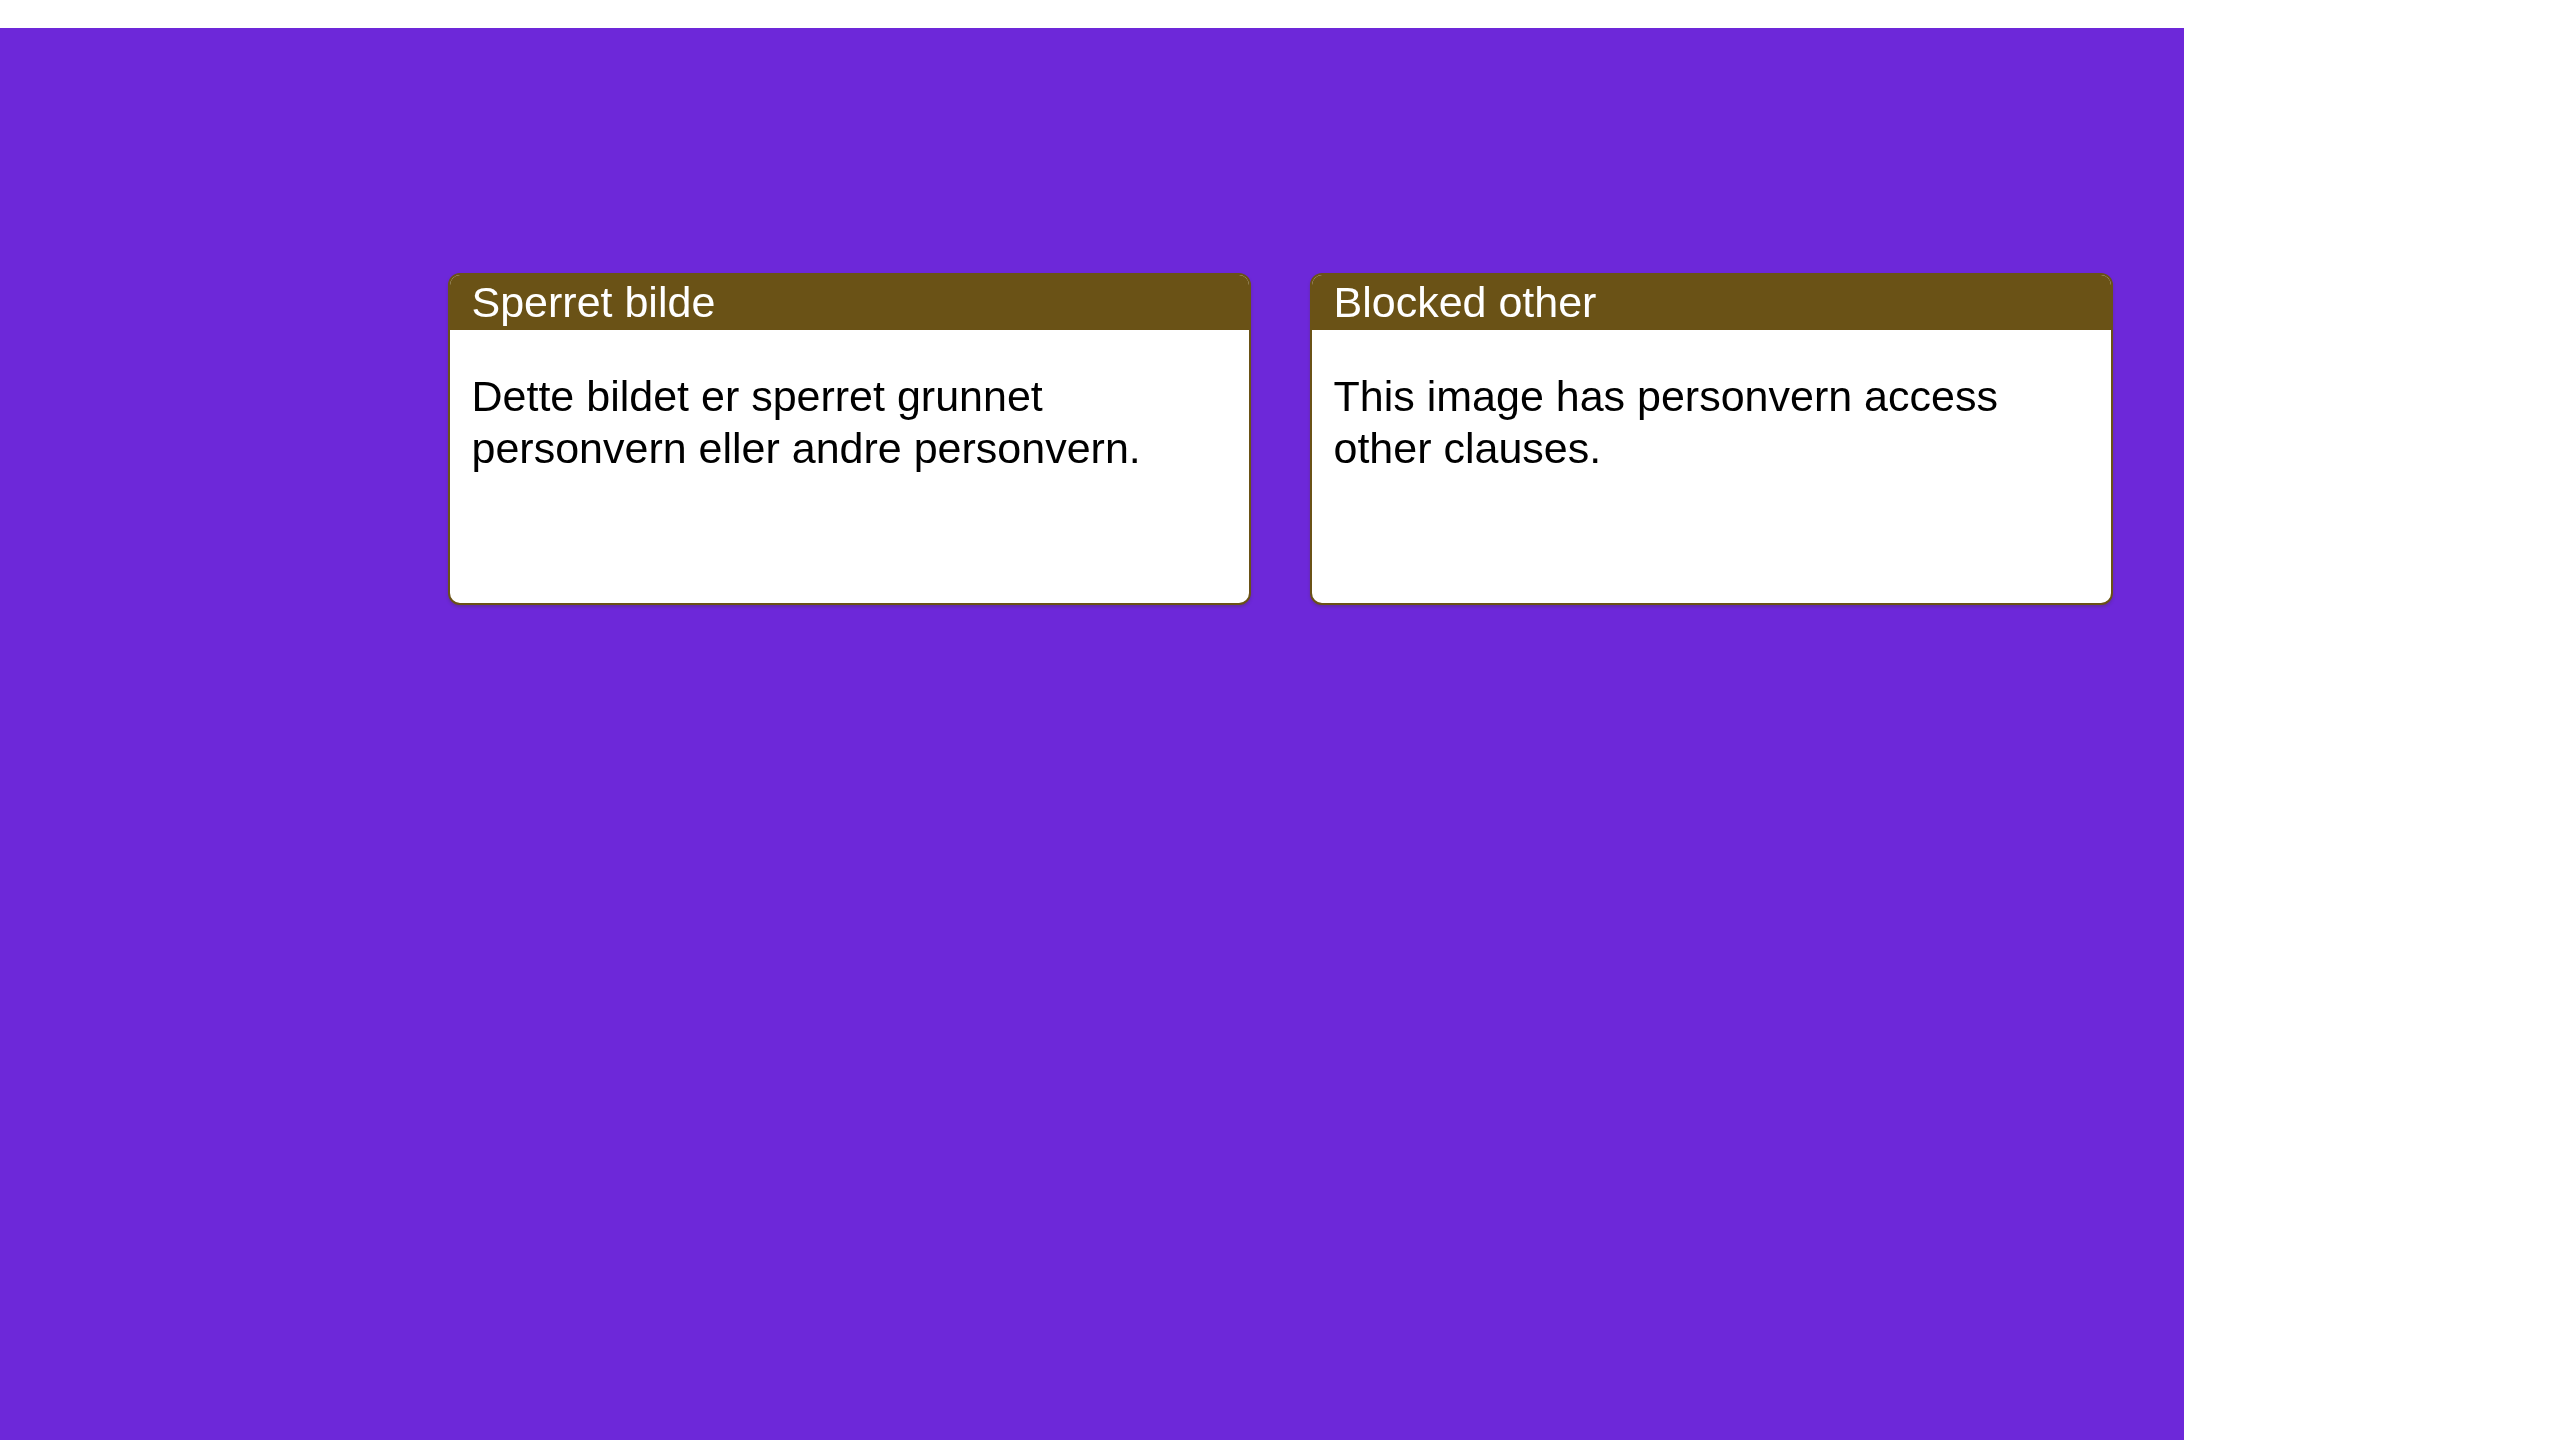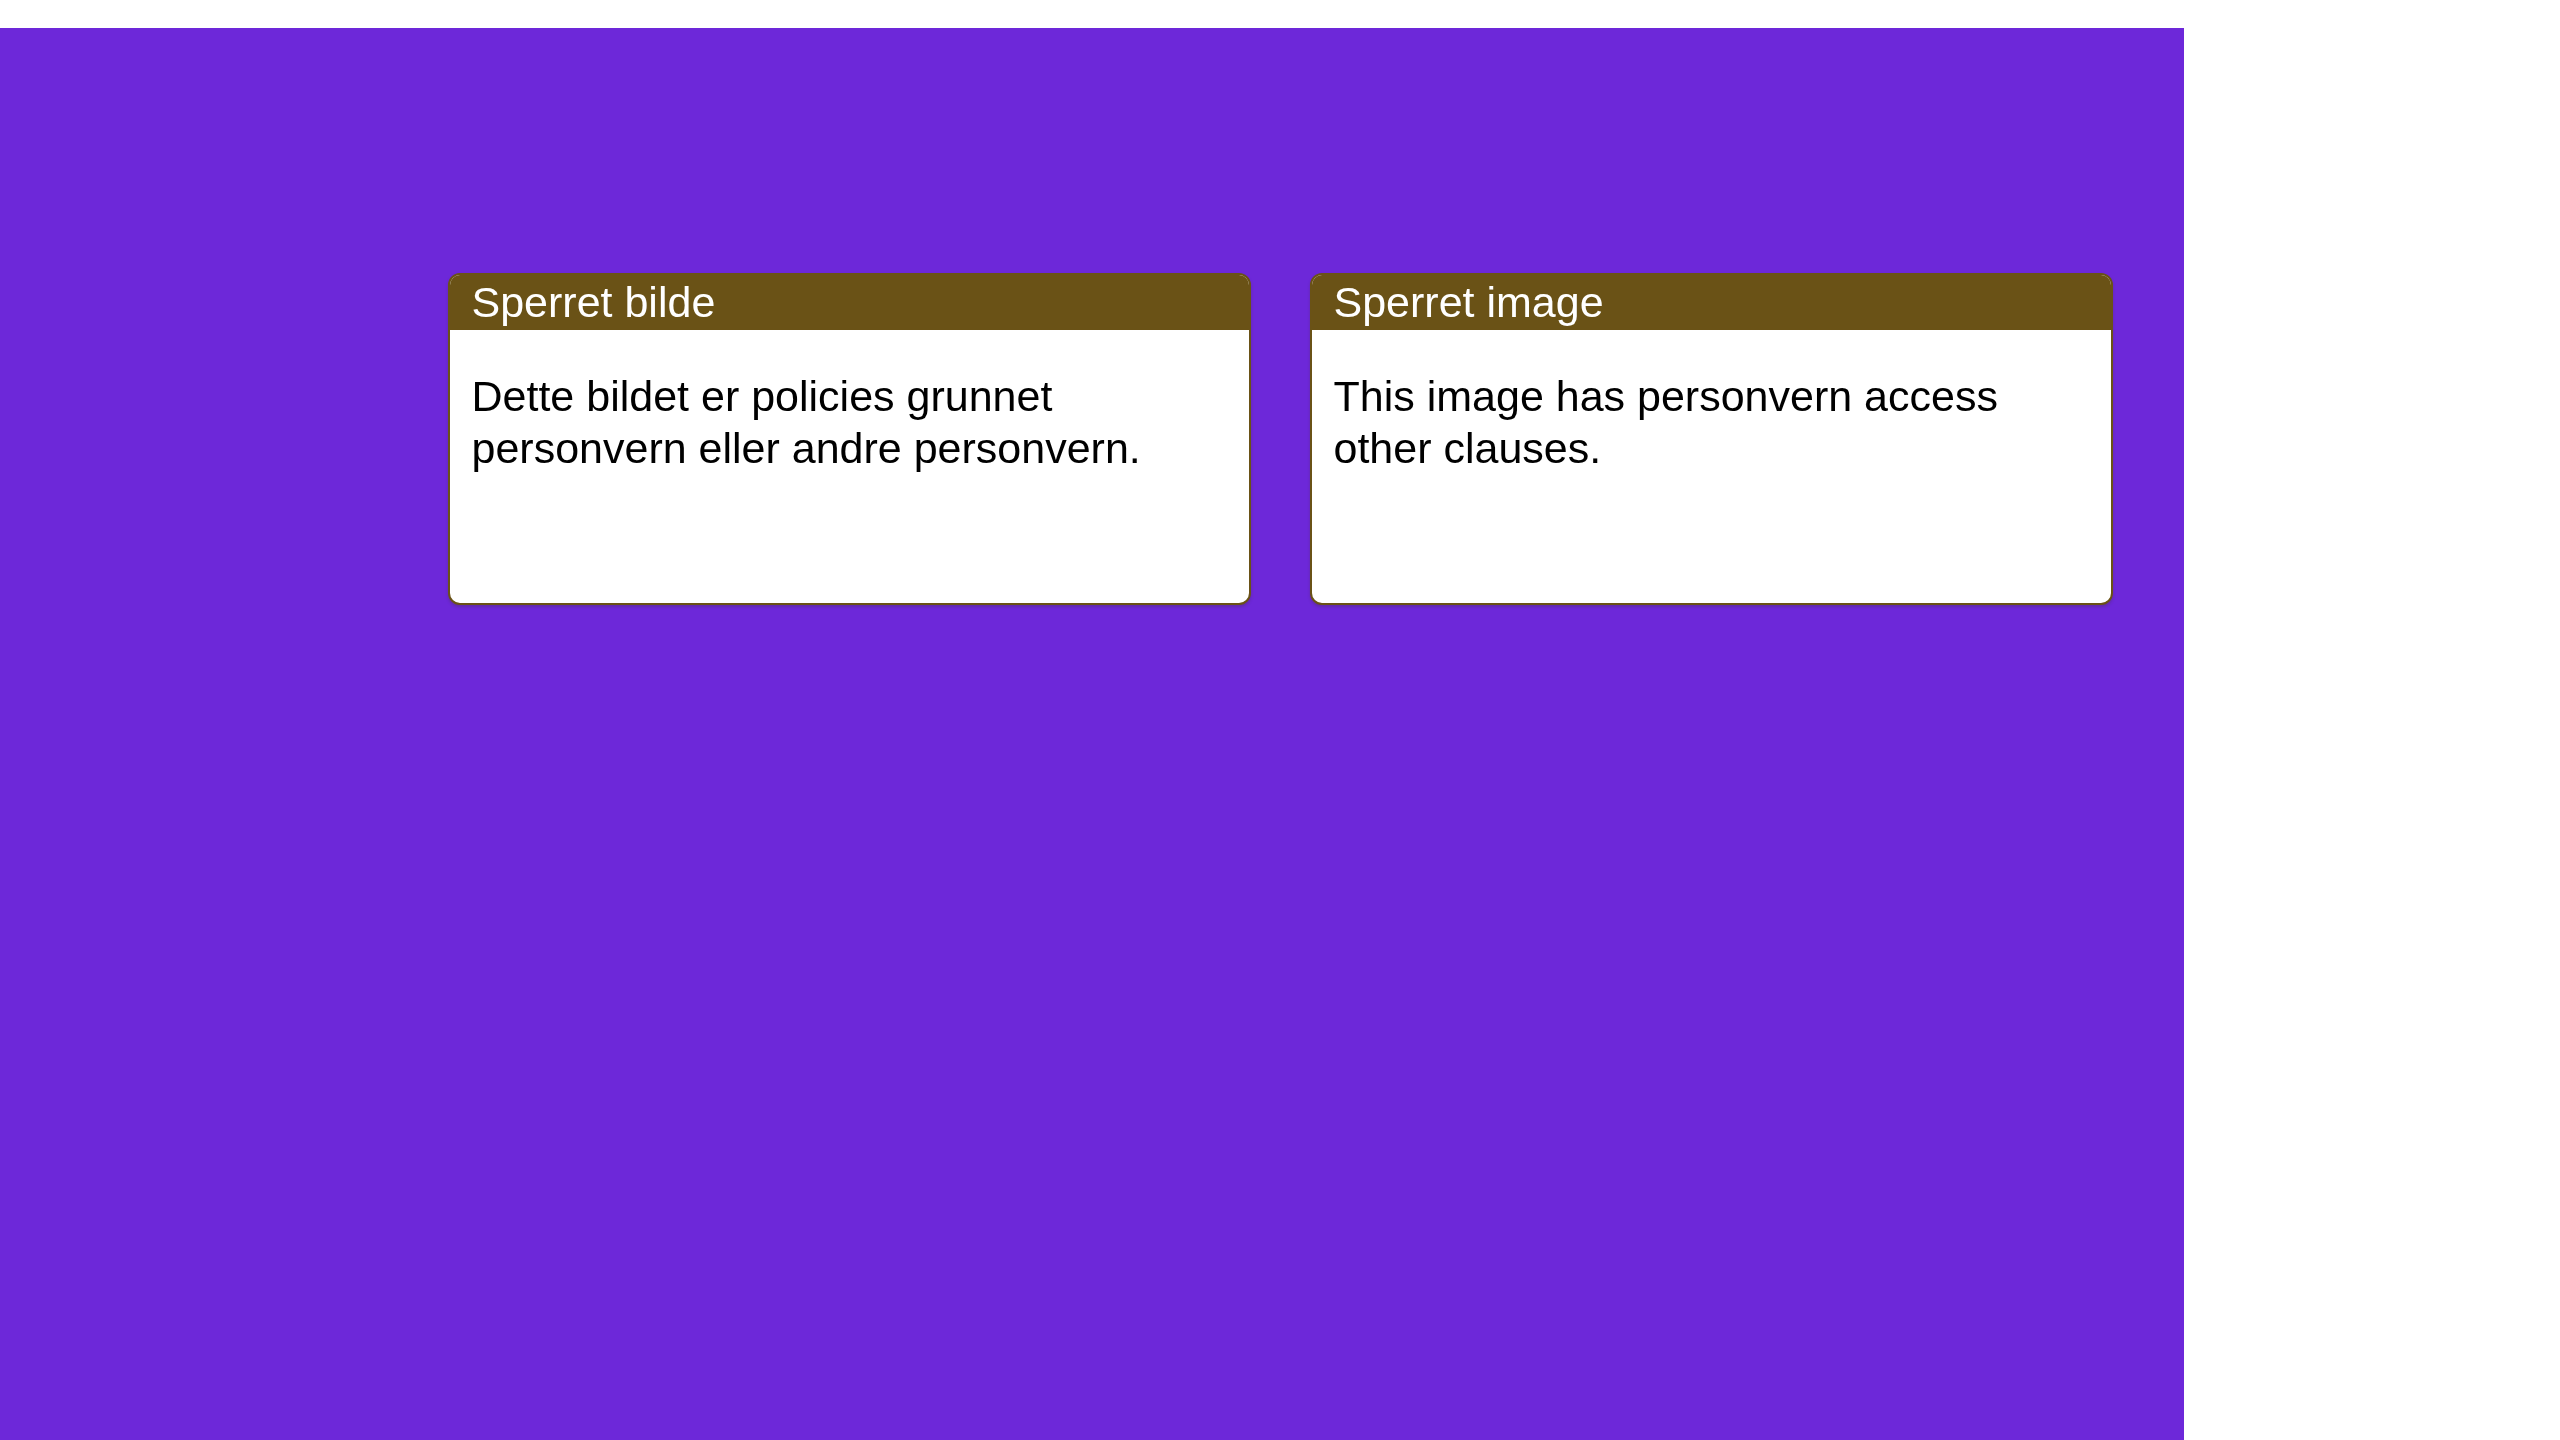--- a/index.html
+++ b/index.html
@@ -68,28 +68,28 @@
 <body>
 
 <main class="canvas">
   <div class="cards-row">
 
     <section class="card">
       <header class="card-header">
         <span class="card-title">Sperret bilde</span>
       </header>
       <div class="card-body">
-        <p class="line">Dette bildet er policies grunnet</p>
+        <p class="line">Dette bildet er sperret grunnet</p>
         <p class="line">personvern eller andre personvern.</p>
       </div>
     </section>
 
     <section class="card">
       <header class="card-header">
-        <span class="card-title">Sperret image</span>
+        <span class="card-title">Blocked other</span>
       </header>
       <div class="card-body">
         <p class="line">This image has personvern access</p>
         <p class="line">other clauses.</p>
       </div>
     </section>
 
   </div>
 </main>
 

